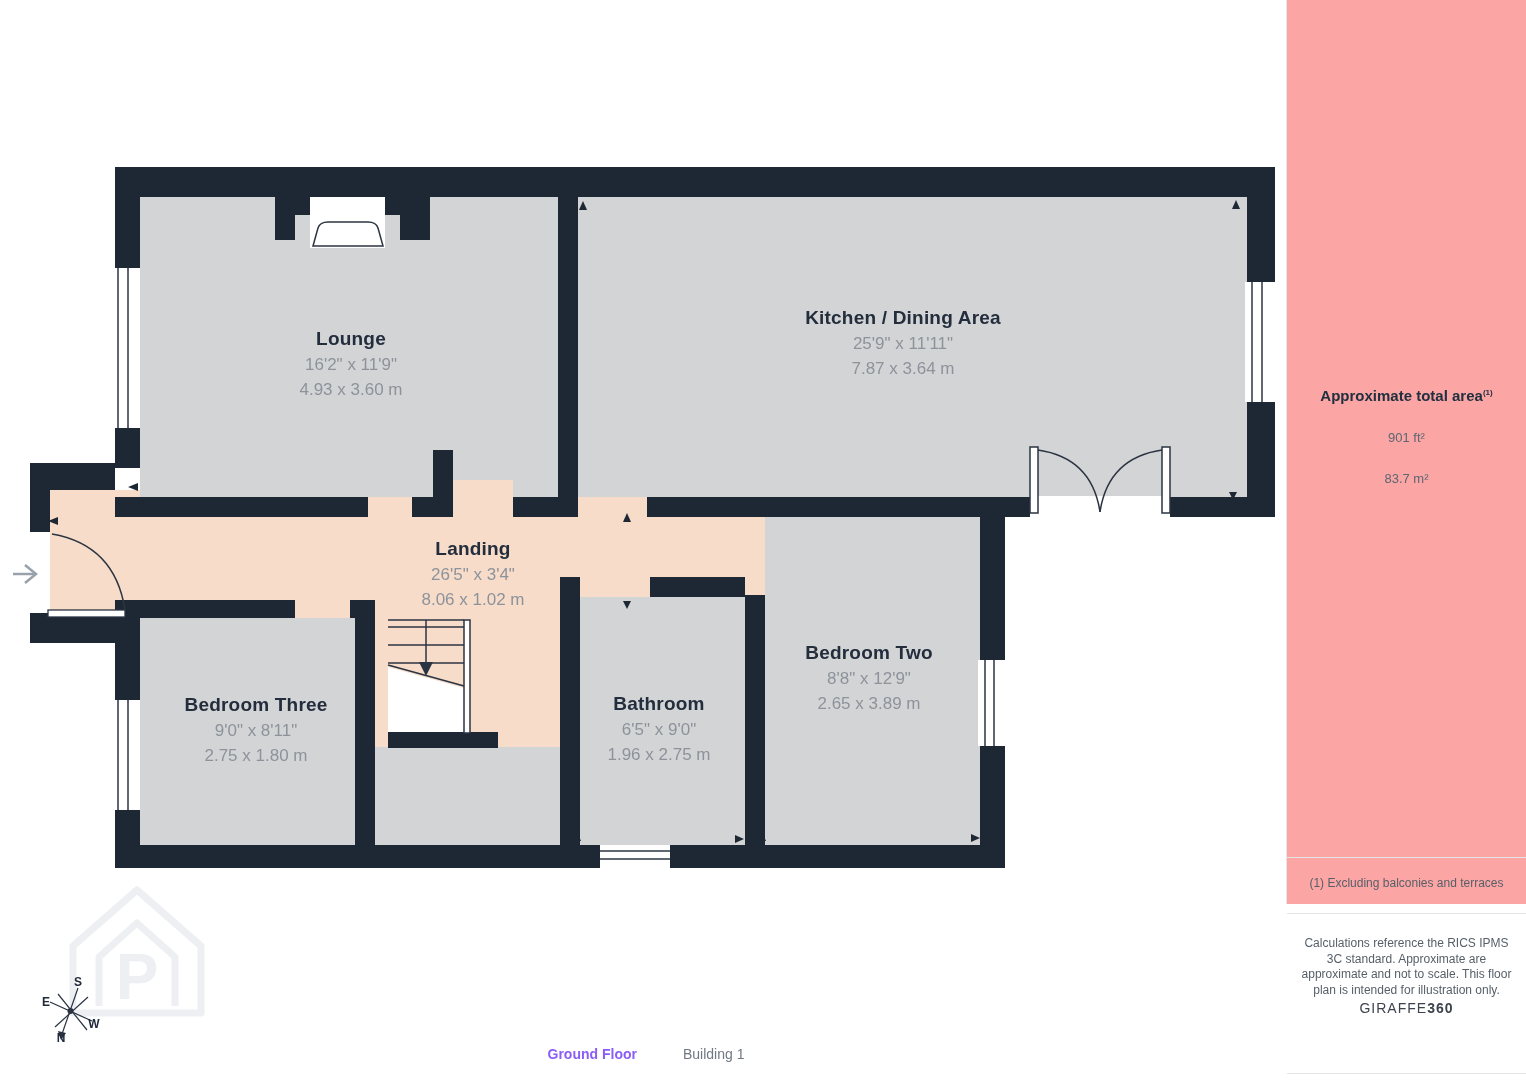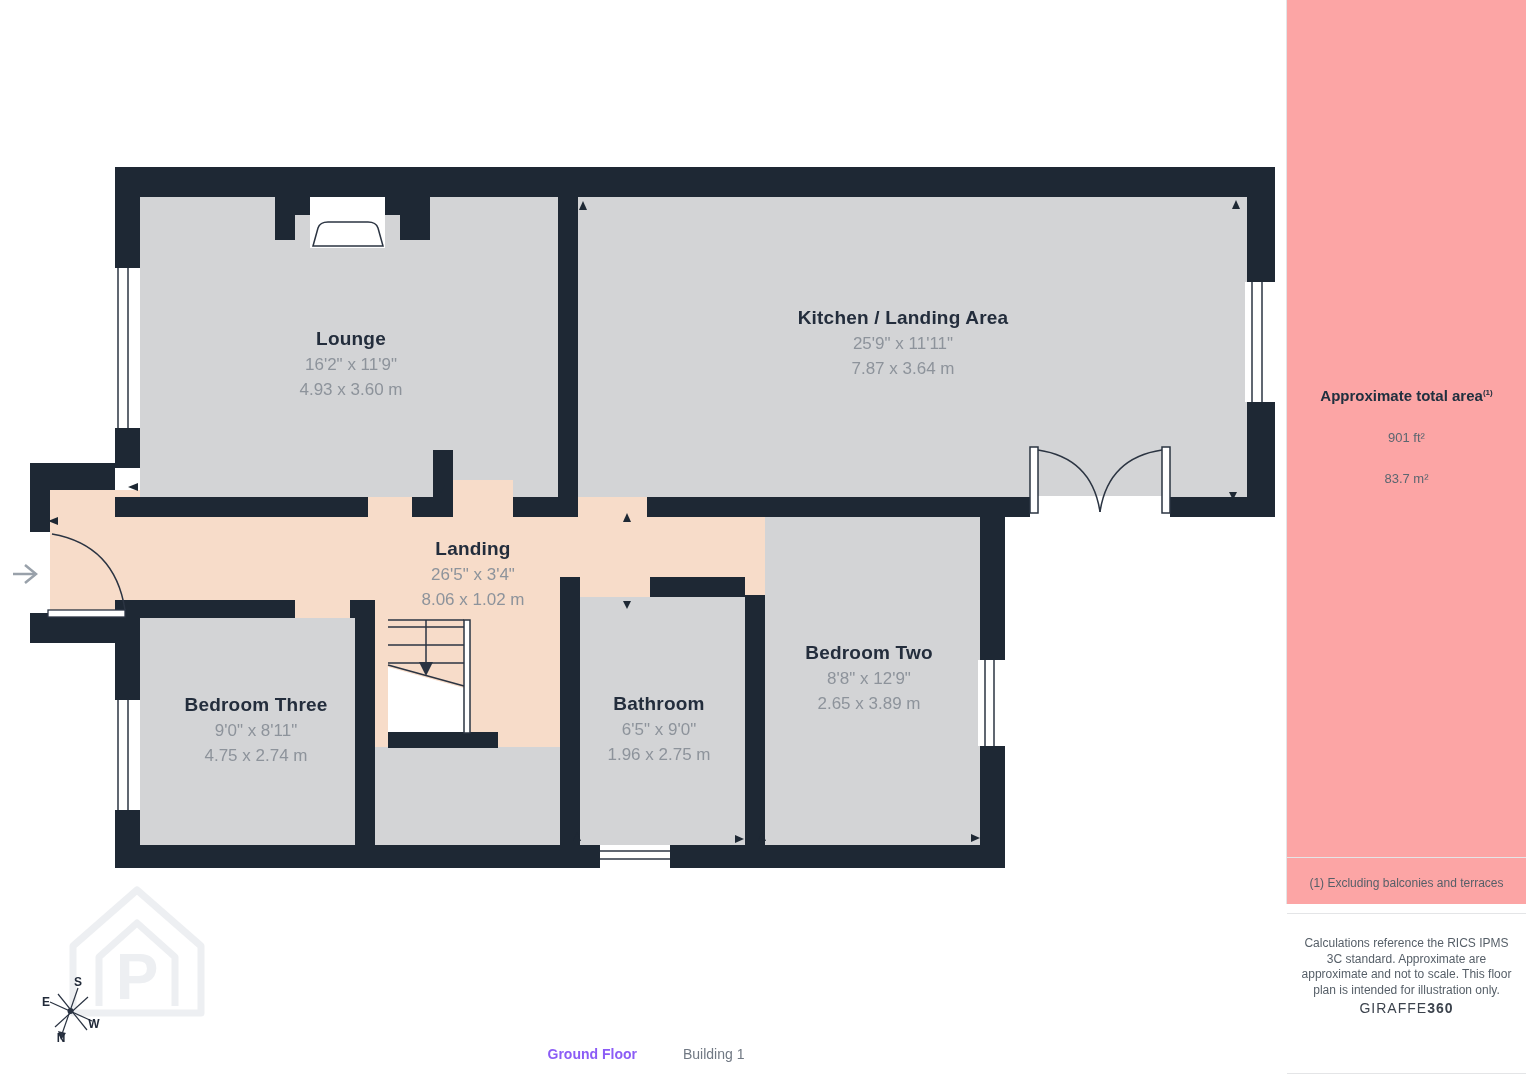--- a/index.html
+++ b/index.html
@@ -192,33 +192,33 @@
       </g>
     </g>
   </svg>
 
   <div class="room-label" style="left:351px;top:325px">
     <div class="room-name">Lounge</div>
     <div class="room-dim">16'2" x 11'9"</div>
     <div class="room-dim">4.93 x 3.60 m</div>
   </div>
   <div class="room-label" style="left:903px;top:304px">
-    <div class="room-name">Kitchen / Landing Area</div>
+    <div class="room-name">Kitchen / Dining Area</div>
     <div class="room-dim">25'9" x 11'11"</div>
     <div class="room-dim">7.87 x 3.64 m</div>
   </div>
   <div class="room-label" style="left:473px;top:535px">
     <div class="room-name">Landing</div>
     <div class="room-dim">26'5" x 3'4"</div>
     <div class="room-dim">8.06 x 1.02 m</div>
   </div>
   <div class="room-label" style="left:256px;top:691px">
     <div class="room-name">Bedroom Three</div>
     <div class="room-dim">9'0" x 8'11"</div>
-    <div class="room-dim">4.75 x 2.74 m</div>
+    <div class="room-dim">2.75 x 1.80 m</div>
   </div>
   <div class="room-label" style="left:659px;top:690px">
     <div class="room-name">Bathroom</div>
     <div class="room-dim">6'5" x 9'0"</div>
     <div class="room-dim">1.96 x 2.75 m</div>
   </div>
   <div class="room-label" style="left:869px;top:639px">
     <div class="room-name">Bedroom Two</div>
     <div class="room-dim">8'8" x 12'9"</div>
     <div class="room-dim">2.65 x 3.89 m</div>

